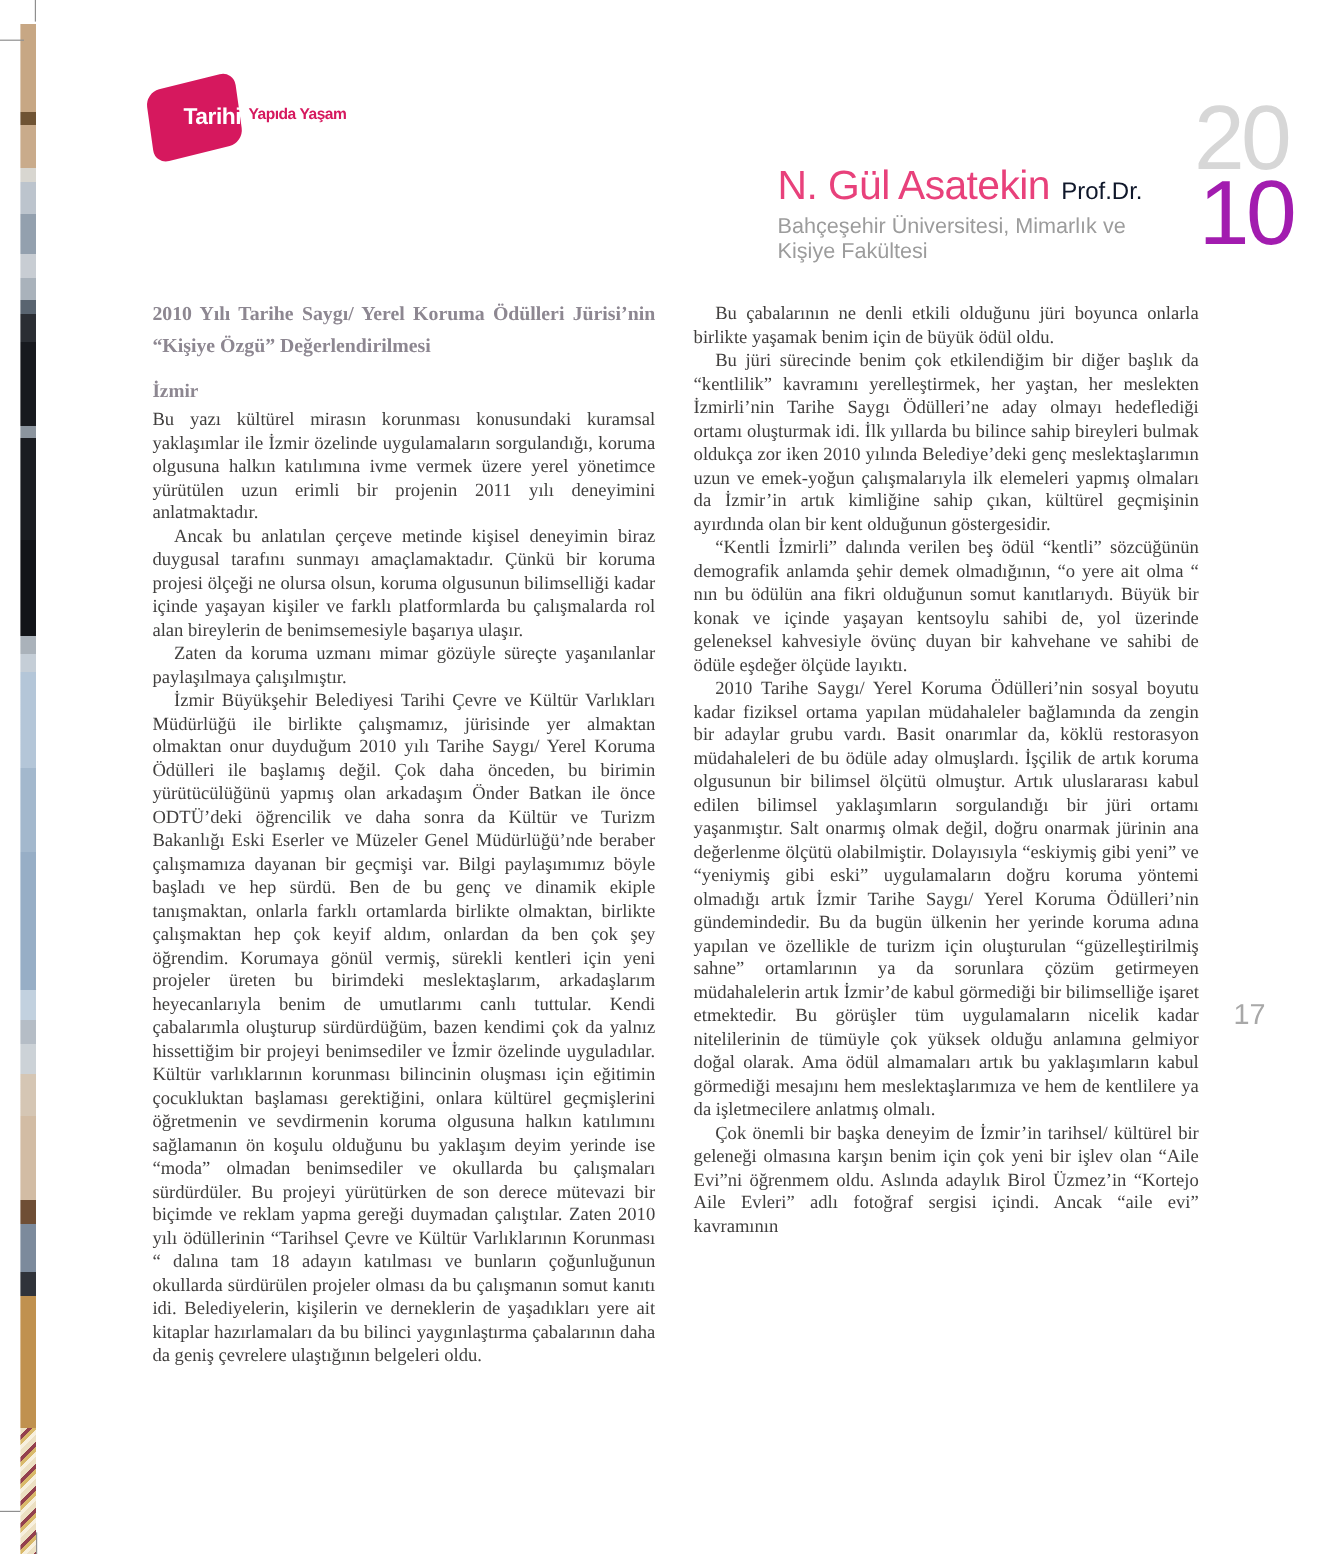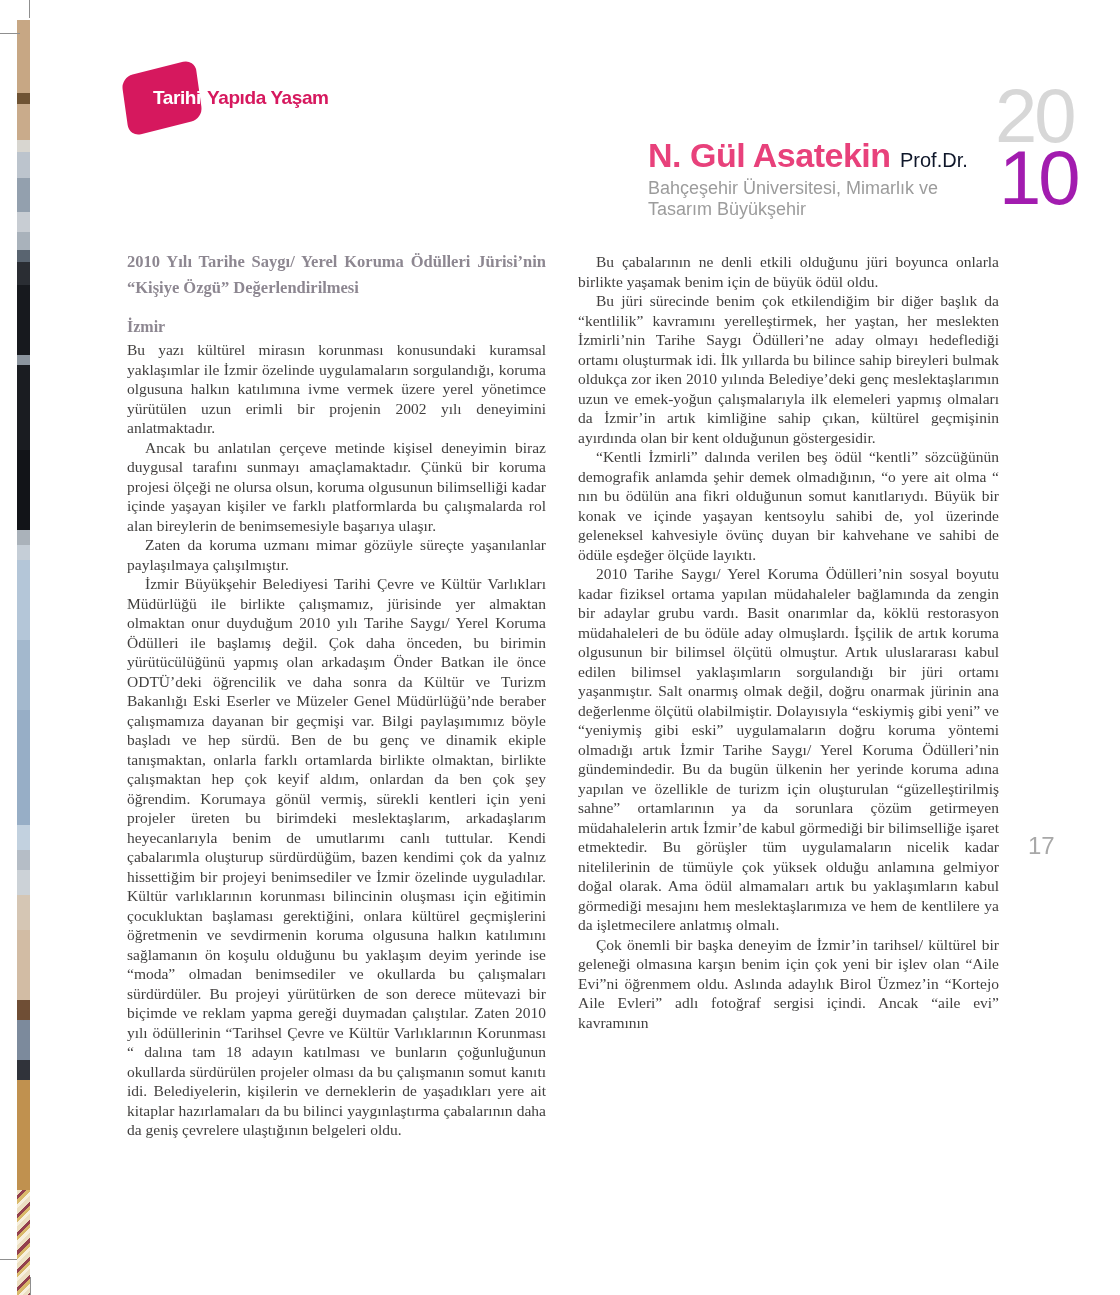--- a/index.html
+++ b/index.html
@@ -70,21 +70,21 @@
   }
   .logo-tarihi {
     position: absolute; left: 153px; top: 87px; z-index: 2;
     font-family: "Liberation Sans", "DejaVu Sans", sans-serif;
     font-weight: bold; font-size: 19px; letter-spacing: -0.4px;
     color: #ffffff;
   }
   .logo-wordmark {
     position: absolute; left: 207px; top: 87px; z-index: 2;
     font-family: "Liberation Sans", "DejaVu Sans", sans-serif;
-    font-weight: bold; font-size: 19px; letter-spacing: -0.4px; text-align: right;
+    font-weight: bold; font-size: 13px; letter-spacing: -0.4px; text-align: right;
   }
 
   
   .author { position: absolute; left: 648px; top: 136px;
     font-family: "Liberation Sans", "DejaVu Sans", sans-serif; }
   .author-name-row { white-space: nowrap; }
   .author-name  { font-size: 34px; font-weight: 300; letter-spacing: -0.5px; }
   .author-title { font-size: 20px; font-weight: 300; margin-left: 5px; }
   .affil { font-size: 18px; font-weight: 300; color: #9c9c9c; line-height: 21px; }
   .affil-first { margin-top: 3px; }
@@ -127,36 +127,36 @@
   <div class="crop crop-v-bottom"></div>
 
   <div>
     <div class="logo-badge" id="logo-badge" style="background: rgb(214, 24, 94);"></div>
     <span class="logo-tarihi">Tarihi</span>
     <span class="logo-wordmark" id="logo-wordmark" style="color: rgb(214, 24, 94);">Yapıda Yaşam</span>
   </div>
 
   <div class="author">
     <div class="author-name-row">
-      <span class="author-name" id="author-name" style="color: rgb(232, 65, 123); font-weight: bold;">N. Gül Asatekin</span>
+      <span class="author-name" id="author-name" style="color: rgb(232, 65, 123);">N. Gül Asatekin</span>
       <span class="author-title" id="author-title" style="color: #0f172a;">Prof.Dr.</span>
     </div>
     <div class="affil affil-first">Bahçeşehir Üniversitesi, Mimarlık ve</div>
-    <div class="affil">Tasarım Büyükşehir</div>
+    <div class="affil">Kişiye Fakültesi</div>
   </div>
 
   <div class="year">
     <div class="year-20">20</div>
     <div class="year-10" id="year-10" style="color: #a21caf;">10</div>
   </div>
 
   <div class="col col-left">
     <h1 id="article-heading" style="color: rgb(141, 135, 145);">2010 Yılı Tarihe Saygı/ Yerel Koruma Ödülleri Jürisi’nin “Kişiye Özgü” Değerlendirilmesi</h1>
     <h2 id="section-subheading" style="color: rgb(141, 135, 145);">İzmir</h2>
-    <p class="noindent">Bu yazı kültürel mirasın korunması konusundaki kuramsal yaklaşımlar ile İzmir özelinde uygulamaların sorgulandığı, koruma olgusuna halkın katılımına ivme vermek üzere yerel yönetimce yürütülen uzun erimli bir projenin 2002 yılı deneyimini anlatmaktadır.</p>
+    <p class="noindent">Bu yazı kültürel mirasın korunması konusundaki kuramsal yaklaşımlar ile İzmir özelinde uygulamaların sorgulandığı, koruma olgusuna halkın katılımına ivme vermek üzere yerel yönetimce yürütülen uzun erimli bir projenin 2011 yılı deneyimini anlatmaktadır.</p>
     <p>Ancak bu anlatılan çerçeve metinde kişisel deneyimin biraz duygusal tarafını sunmayı amaçlamaktadır. Çünkü bir koruma projesi ölçeği ne olursa olsun, koruma olgusunun bilimselliği kadar içinde yaşayan kişiler ve farklı platformlarda bu çalışmalarda rol alan bireylerin de benimsemesiyle başarıya ulaşır.</p>
     <p>Zaten da koruma uzmanı mimar gözüyle süreçte yaşanılanlar paylaşılmaya çalışılmıştır.</p>
     <p>İzmir Büyükşehir Belediyesi Tarihi Çevre ve Kültür Varlıkları Müdürlüğü ile birlikte çalışmamız, jürisinde yer almaktan olmaktan onur duyduğum 2010 yılı Tarihe Saygı/ Yerel Koruma Ödülleri ile başlamış değil. Çok daha önceden, bu birimin yürütücülüğünü yapmış olan arkadaşım Önder Batkan ile önce ODTÜ’deki öğrencilik ve daha sonra da Kültür ve Turizm Bakanlığı Eski Eserler ve Müzeler Genel Müdürlüğü’nde beraber çalışmamıza dayanan bir geçmişi var. Bilgi paylaşımımız böyle başladı ve hep sürdü. Ben de bu genç ve dinamik ekiple tanışmaktan, onlarla farklı ortamlarda birlikte olmaktan, birlikte çalışmaktan hep çok keyif aldım, onlardan da ben çok şey öğrendim. Korumaya gönül vermiş, sürekli kentleri için yeni projeler üreten bu birimdeki meslektaşlarım, arkadaşlarım heyecanlarıyla benim de umutlarımı canlı tuttular. Kendi çabalarımla oluşturup sürdürdüğüm, bazen kendimi çok da yalnız hissettiğim bir projeyi benimsediler ve İzmir özelinde uyguladılar. Kültür varlıklarının korunması bilincinin oluşması için eğitimin çocukluktan başlaması gerektiğini, onlara kültürel geçmişlerini öğretmenin ve sevdirmenin koruma olgusuna halkın katılımını sağlamanın ön koşulu olduğunu bu yaklaşım deyim yerinde ise “moda” olmadan benimsediler ve okullarda bu çalışmaları sürdürdüler. Bu projeyi yürütürken de son derece mütevazi bir biçimde ve  reklam yapma gereği duymadan çalıştılar. Zaten 2010 yılı ödüllerinin “Tarihsel Çevre ve Kültür Varlıklarının Korunması “ dalına tam 18 adayın katılması ve bunların çoğunluğunun okullarda sürdürülen projeler olması da bu çalışmanın somut kanıtı idi. Belediyelerin, kişilerin ve derneklerin de yaşadıkları yere ait kitaplar hazırlamaları da bu bilinci yaygınlaştırma çabalarının daha da geniş çevrelere ulaştığının belgeleri oldu.</p>
   </div>
 
   <div class="col col-right">
     <p>Bu çabalarının ne denli etkili olduğunu jüri boyunca onlarla birlikte yaşamak benim için de büyük ödül oldu.</p>
     <p>Bu jüri sürecinde benim çok etkilendiğim bir diğer başlık da “kentlilik” kavramını yerelleştirmek, her yaştan, her meslekten İzmirli’nin Tarihe Saygı Ödülleri’ne aday olmayı hedeflediği ortamı oluşturmak idi. İlk yıllarda bu bilince sahip bireyleri bulmak oldukça zor iken 2010 yılında Belediye’deki genç meslektaşlarımın uzun ve emek-yoğun çalışmalarıyla ilk elemeleri yapmış olmaları da İzmir’in artık kimliğine sahip çıkan, kültürel geçmişinin ayırdında olan bir kent olduğunun göstergesidir.</p>
     <p>“Kentli İzmirli” dalında verilen beş ödül “kentli” sözcüğünün demografik anlamda şehir demek olmadığının, “o yere ait olma “ nın bu ödülün ana fikri olduğunun somut kanıtlarıydı.  Büyük bir konak ve içinde yaşayan kentsoylu sahibi de, yol üzerinde geleneksel kahvesiyle övünç duyan bir kahvehane ve sahibi de ödüle eşdeğer ölçüde layıktı.</p>
     <p>2010 Tarihe Saygı/ Yerel Koruma Ödülleri’nin sosyal boyutu kadar fiziksel ortama yapılan müdahaleler bağlamında da zengin bir adaylar grubu vardı. Basit onarımlar da, köklü restorasyon müdahaleleri de bu ödüle aday olmuşlardı. İşçilik de artık koruma olgusunun bir bilimsel ölçütü olmuştur. Artık uluslararası kabul edilen bilimsel yaklaşımların sorgulandığı bir jüri ortamı yaşanmıştır. Salt onarmış olmak değil, doğru onarmak jürinin ana değerlenme ölçütü olabilmiştir. Dolayısıyla “eskiymiş gibi yeni” ve “yeniymiş gibi eski” uygulamaların doğru koruma yöntemi olmadığı artık İzmir Tarihe Saygı/ Yerel Koruma Ödülleri’nin gündemindedir. Bu da bugün ülkenin her yerinde koruma adına yapılan ve özellikle de turizm için oluşturulan “güzelleştirilmiş sahne” ortamlarının ya da sorunlara çözüm getirmeyen müdahalelerin artık İzmir’de kabul görmediği bir bilimselliğe işaret etmektedir. Bu görüşler tüm uygulamaların nicelik kadar nitelilerinin de tümüyle çok yüksek olduğu anlamına gelmiyor doğal olarak. Ama ödül almamaları artık bu yaklaşımların kabul görmediği mesajını hem meslektaşlarımıza ve hem de kentlilere ya da işletmecilere anlatmış olmalı.</p>

